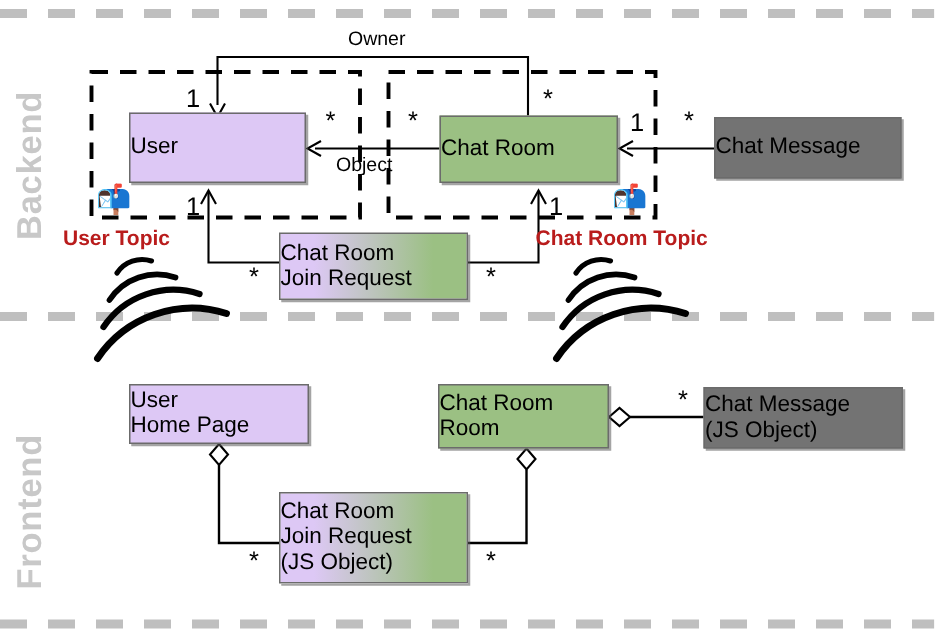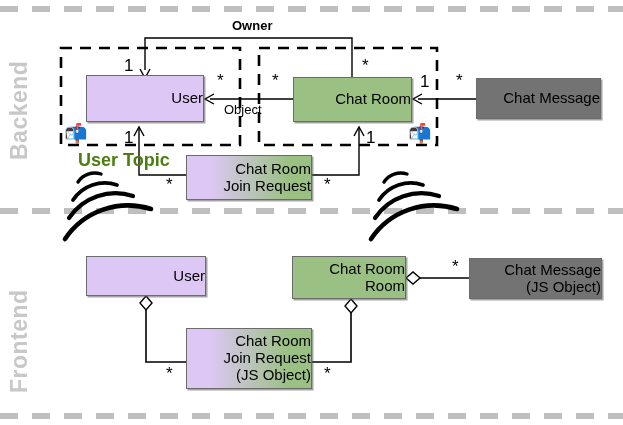--- a/index.html
+++ b/index.html
@@ -21,21 +21,21 @@
     top: 0;
     width: 623px;
     height: 425px;
   }
   .node-box {
     position: absolute;
     box-sizing: border-box;
     border: 1px solid #6b6b6b;
     display: flex;
     flex-direction: column;
-    align-items: flex-end;
+    align-items: flex-start;
     justify-content: center;
     font-size: 15px;
     color: #000;
     line-height: 1.12;
     text-align: center;
     box-shadow: 1.5px 1.5px 0 rgba(90,90,90,0.55);
   }
   .node-box .line { display: block; white-space: nowrap; }
   .fill-purple { background: #ddc8f5; }
   .fill-green  { background: #9bc083; }
@@ -50,25 +50,24 @@
   }
   .mult {
     position: absolute;
     font-size: 17px;
     color: #000;
     white-space: nowrap;
     line-height: 1;
   }
   .topic-label {
     position: absolute;
-    font-size: 18px;
+    font-size: 14px;
     font-weight: bold;
-    color: #4d7c0f;
-    white-space: nowrap;
-    margin-left: 36px;
+    color: #b91c1c;
+    white-space: nowrap;
   }
   .side-label {
     position: absolute;
     font-size: 23px;
     font-weight: bold;
     color: #c8c8c8;
     letter-spacing: 0.5px;
     transform-origin: left top;
     transform: rotate(-90deg);
     white-space: nowrap;
@@ -151,41 +150,43 @@
 
   <div class="node-box fill-yellow" style="left:476px; top:78px; width:125px; height:41px;">
     <span class="line">Chat Message</span>
   </div>
 
   <div class="node-box fill-grad" style="left:186px; top:155px; width:126px; height:45px;">
     <span class="line">Chat Room</span>
     <span class="line">Join Request</span>
   </div>
 
-  <div class="edge-label" style="left:232px; top:18px;font-weight:bold;">Owner</div>
+  <div class="edge-label" style="left:232px; top:18px;">Owner</div>
   <div class="edge-label" style="left:224px; top:102px;">Object</div>
 
   <div class="mult" style="left:124px; top:57px;">1</div>
   <div class="mult" style="left:217px; top:72px;">*</div>
   <div class="mult" style="left:272px; top:72px;">*</div>
   <div class="mult" style="left:362px; top:57px;">*</div>
   <div class="mult" style="left:420px; top:73px;">1</div>
   <div class="mult" style="left:456px; top:72px;">*</div>
   <div class="mult" style="left:124px; top:129px;">1</div>
   <div class="mult" style="left:166px; top:176px;">*</div>
   <div class="mult" style="left:366px; top:129px;">1</div>
   <div class="mult" style="left:324px; top:176px;">*</div>
 
   <span class="mailbox" style="left:64px; top:124px;">📬</span>
   <div class="topic-label" style="left:42px; top:150px;">User Topic</div>
 
   <span class="mailbox" style="left:408px; top:124px;">📬</span>
+  <div class="topic-label" style="left:357px; top:150px;">Chat Room Topic</div>
 
   <div class="node-box fill-purple" style="left:86px; top:256px; width:120px; height:40px;">
     <span class="line">User</span>
+    <span class="line">Home Page</span>
   </div>
 
   <div class="node-box fill-green" style="left:292px; top:256px; width:114px; height:43px;">
     <span class="line">Chat Room</span>
     <span class="line">Room</span>
   </div>
 
   <div class="node-box fill-yellow" style="left:469px; top:258px; width:133px; height:41px;">
     <span class="line">Chat Message</span>
     <span class="line">(JS Object)</span>

